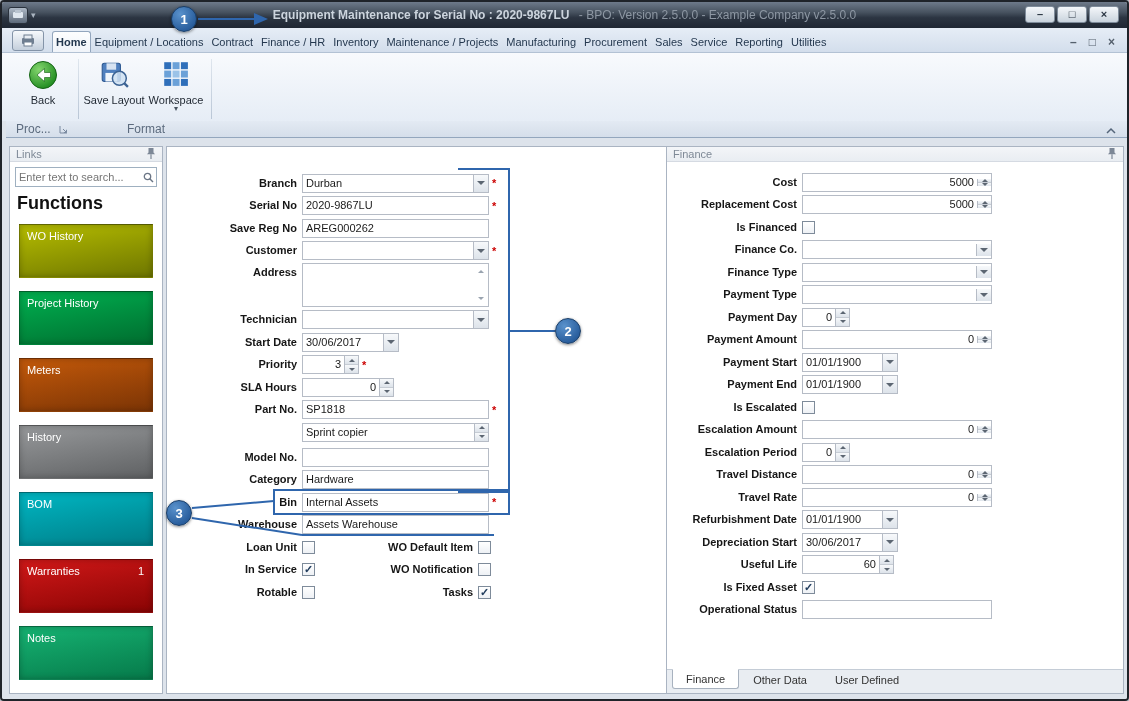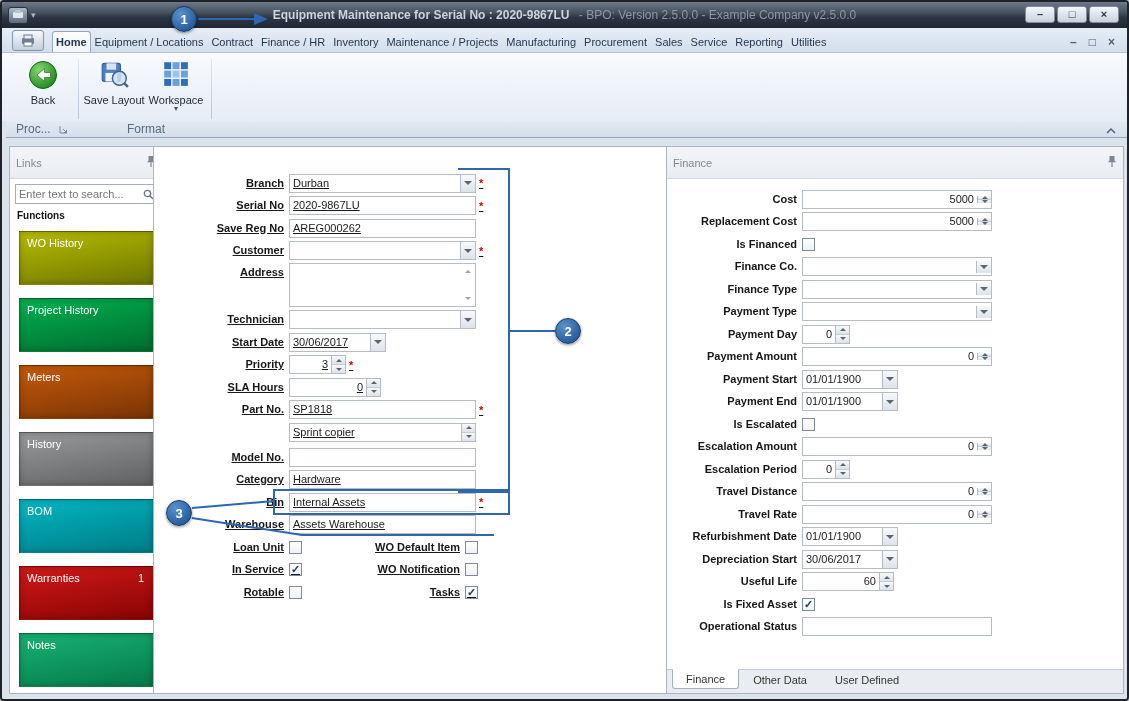--- a/index.html
+++ b/index.html
@@ -58,31 +58,31 @@
   .gc { position:absolute; top:0; height:16px; display:flex; align-items:center; }
   .gc1 { left:6px; width:66px; padding-left:4px; }
   .gc2 { left:76px; width:128px; justify-content:center; }
   .launcher { margin-left:8px; display:inline-flex; }
   .collapse { position:absolute; right:14px; top:3px; }
 
   
   .main { position:absolute; left:0; top:136px; width:100%; height:561px; background:#dde3eb; }
   .panel { position:absolute; top:8px; height:548px; background:#fff; border:1px solid #aab4c2; }
   .panel.links { left:7px; width:154px; }
-  .panel.center { left:151px; width:517px;text-decoration:underline; }
+  .panel.center { left:164px; width:517px; }
   .panel.fin { left:664px; width:458px; }
-  .phead { height:32px; display:flex; align-items:center; padding:0 6px;
+  .phead { height:15px; display:flex; align-items:center; padding:0 6px;
     background:linear-gradient(#f3f5f8,#e9edf2); border-bottom:1px solid #d5dae2; color:#7e8996; }
   .phead .ptitle { flex:1; }
 
   
   .searchbox { margin:5px; height:20px; border:1px solid #9fb0c0; display:flex; align-items:center; background:#fff; }
   .searchbox input { flex:1; border:none; outline:none; font:11px "Liberation Sans",sans-serif; padding:0 3px; color:#555; min-width:0; background:transparent; }
   .searchbox .sicon { width:16px; display:flex; justify-content:center; }
-  .functions-title { font-size:10px; font-weight:bold; color:#111; margin:6px 0 10px 7px; }
+  .functions-title { font-size:18px; font-weight:bold; color:#111; margin:6px 0 10px 7px; }
   .tiles { padding:0 9px; }
   .tile { position:relative; height:54px; margin-bottom:13px; border:1px solid rgba(0,0,0,.25);
     box-shadow:inset 0 0 6px rgba(0,0,0,.25); cursor:pointer; }
   .tile-label { position:absolute; left:7px; top:5px; color:#fff; font-size:11px; }
   .tile-count { position:absolute; right:8px; top:5px; color:#fff; font-size:11px; }
 
   
   .fbody { padding-top:26px; }
   .fin .fbody { padding-top:10px; }
   .frow { display:flex; align-items:center; height:20px; margin-bottom:2.5px; }

